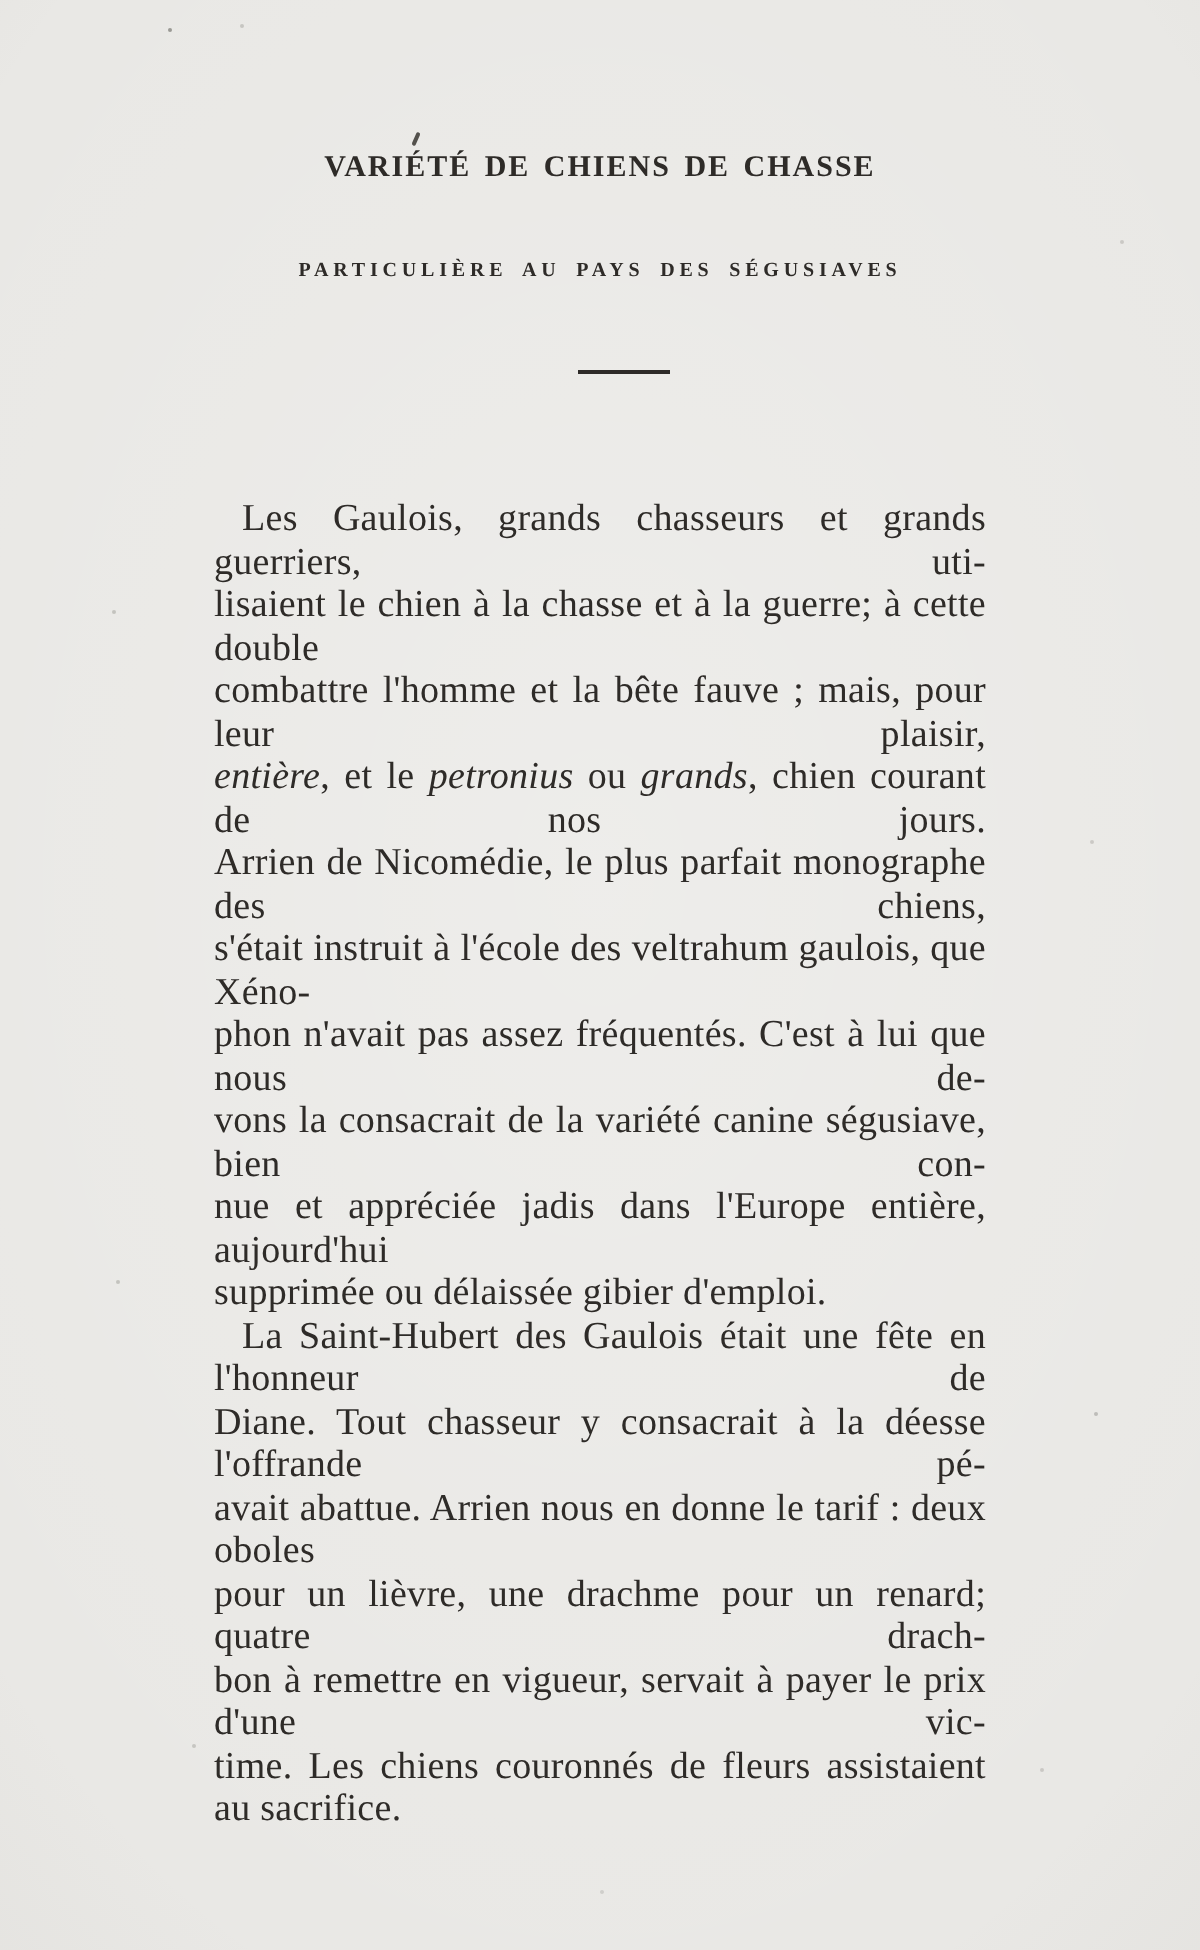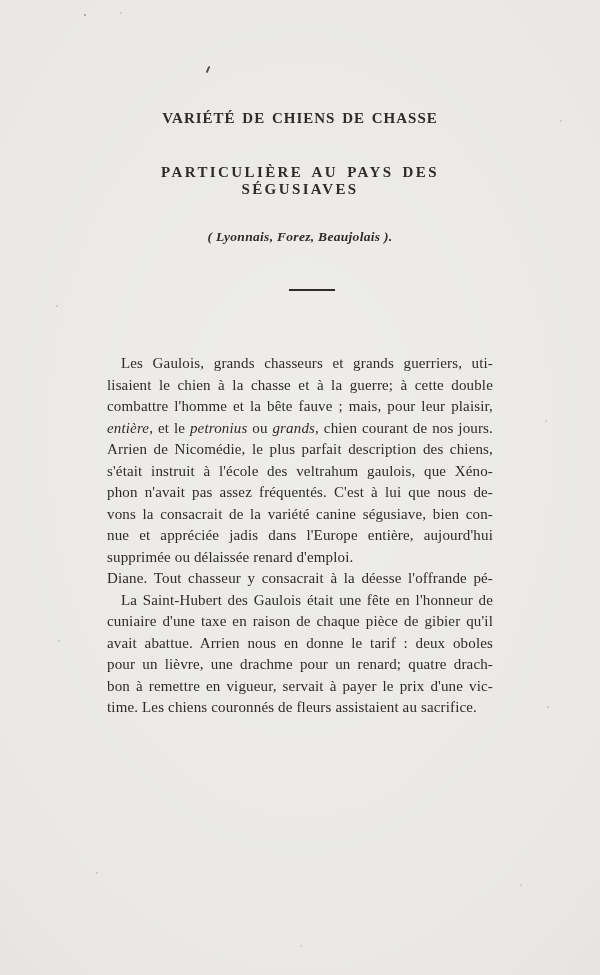--- a/index.html
+++ b/index.html
@@ -23,33 +23,33 @@
         rgba(255,255,255,0.22) 0%,
         rgba(255,255,255,0.0) 55%,
         rgba(120,115,105,0.10) 85%,
         rgba(100,95,85,0.18) 100%),
       var(--paper, #e9e8e5);
   }
   .content {
     position: relative;
     width: 386px;
     margin: 0 auto;
-    padding-top: 110px;
+    padding-top: 76px;
   }
   .title {
     margin: 0;
     font-size: 15px;
     font-weight: bold;
     letter-spacing: 1px;
     text-align: center;
     word-spacing: 2px;
   }
   .subtitle {
     margin: 37px 0 0 0;
-    font-size: 15px;
+    font-size: 10px;
     font-weight: bold;
     letter-spacing: 2.4px;
     text-align: center;
     word-spacing: 3px;
   }
   .region-note {
     margin-top: 31px;
     font-size: 13.5px;
     font-weight: bold;
     font-style: italic;
@@ -58,21 +58,21 @@
   }
   .rule {
     width: 46px;
     height: 2px;
     background: var(--ink, #2e2b28);
     margin: 44px auto 0 auto;
     transform: translateX(12px);
   }
   .body-text {
     margin-top: 62px;
-    font-size: 15px;
+    font-size: 19px;
     line-height: 21.5px;
     letter-spacing: 0.15px;
   }
   .para {
     margin: 0;
   }
   .line {
     display: block;
     text-align: justify;
     text-align-last: justify;
@@ -122,41 +122,39 @@
 
 <div class="paper">
   <div class="scan-mark"></div>
   <div class="speckles"></div>
 
   <div class="content">
     <h1 class="title">VARIÉTÉ DE CHIENS DE CHASSE</h1>
 
     <h2 class="subtitle">PARTICULIÈRE AU PAYS DES SÉGUSIAVES</h2>
 
-    <div class="region-note">( Lyonnais, Forez, Beaujolais ).</div>
 
     <div class="rule"></div>
 
     <div class="body-text">
         <p class="para">
           <span class="line first"><span>Les Gaulois, grands chasseurs et grands guerriers, uti-</span></span>
           <span class="line"><span>lisaient le chien à la chasse et à la guerre; à cette double</span></span>
           <span class="line"><span>combattre l'homme et la bête fauve ; mais, pour leur plaisir,</span></span>
           <span class="line"><i>entière</i><span>, et le </span><i>petronius</i><span> ou </span><i>grands</i><span>, chien courant de nos jours.</span></span>
-          <span class="line"><span>Arrien de Nicomédie, le plus parfait description des chiens,</span></span>
+          <span class="line"><span>Arrien de Nicomédie, le plus parfait monographe des chiens,</span></span>
           <span class="line"><span>s'était instruit à l'école des veltrahum gaulois, que Xéno-</span></span>
           <span class="line"><span>phon n'avait pas assez fréquentés. C'est à lui que nous de-</span></span>
           <span class="line"><span>vons la consacrait de la variété canine ségusiave, bien con-</span></span>
           <span class="line"><span>nue et appréciée jadis dans l'Europe entière, aujourd'hui</span></span>
-          <span class="line last"><span>supprimée ou délaissée renard d'emploi.</span></span>
+          <span class="line last"><span>supprimée ou délaissée gibier d'emploi.</span></span>
         </p>
         <p class="para">
+          <span class="line first"><span>La Saint-Hubert des Gaulois était une fête en l'honneur de</span></span>
           <span class="line"><span>Diane. Tout chasseur y consacrait à la déesse l'offrande pé-</span></span>
-          <span class="line first"><span>La Saint-Hubert des Gaulois était une fête en l'honneur de</span></span>
-          <span class="line"><span>cuniaire d'une taxe en raison de chaque pièce de gibier qu'il</span></span>
           <span class="line"><span>avait abattue. Arrien nous en donne le tarif : deux oboles</span></span>
           <span class="line"><span>pour un lièvre, une drachme pour un renard; quatre drach-</span></span>
           <span class="line"><span>bon à remettre en vigueur, servait à payer le prix d'une vic-</span></span>
           <span class="line last"><span>time. Les chiens couronnés de fleurs assistaient au sacrifice.</span></span>
         </p>
       </div>
   </div>
 </div>
 
 </body></html>

